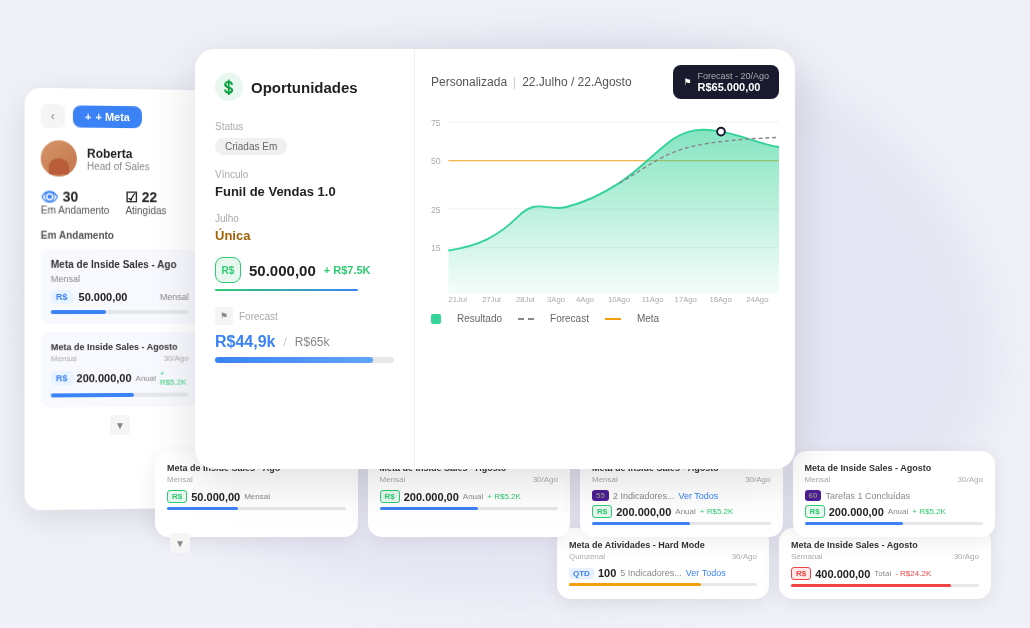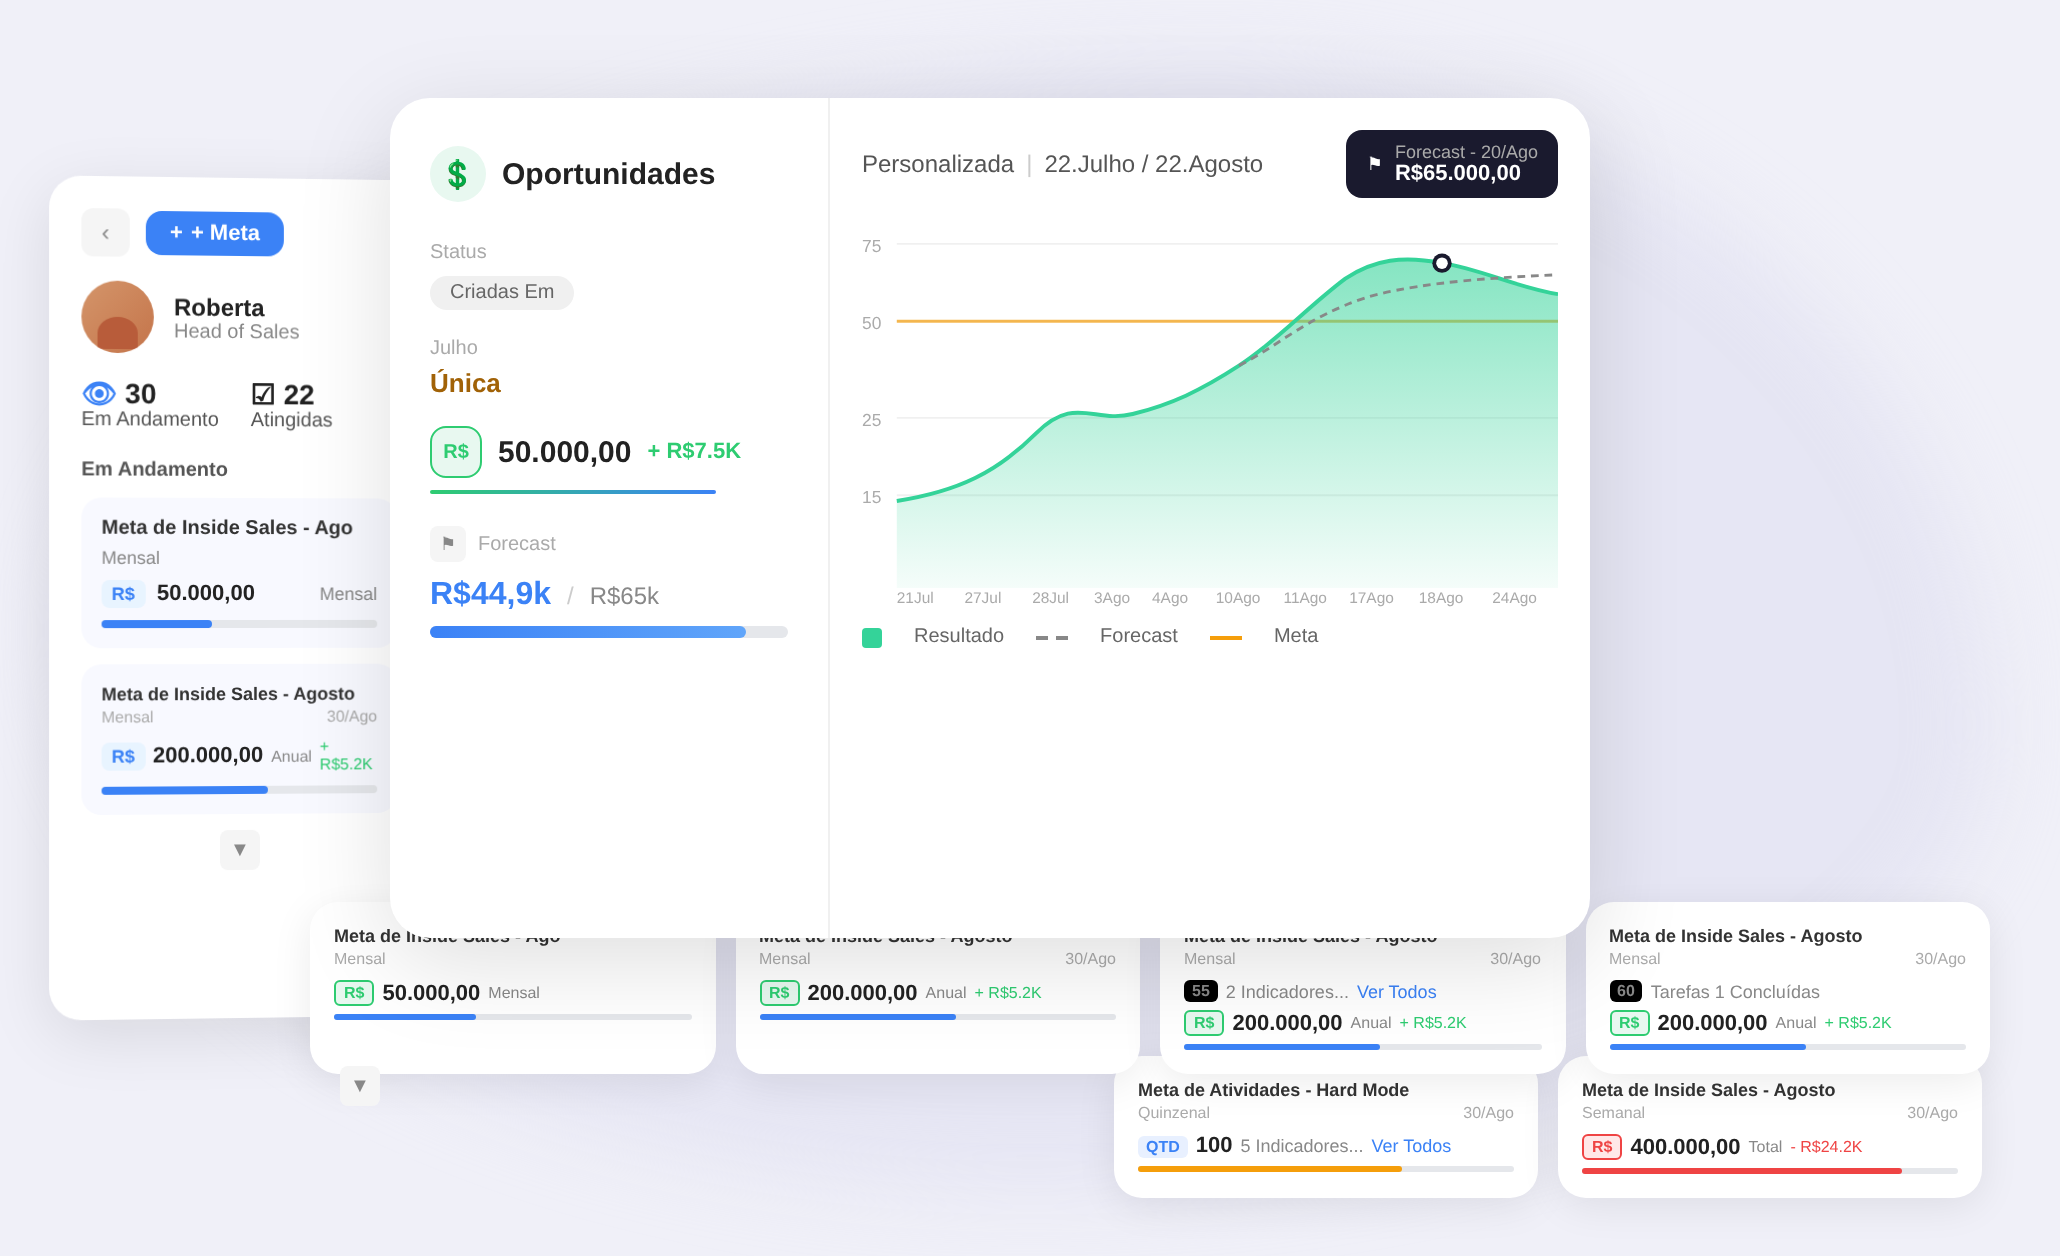--- a/index.html
+++ b/index.html
@@ -377,21 +377,21 @@
       padding: 12px;
       flex: 1;
       min-width: 0;
     }
 
     .bc-title { font-size: 9px; font-weight: 600; color: #333; margin-bottom: 2px; }
     .bc-sub { font-size: 8px; color: #aaa; margin-bottom: 6px; display: flex; justify-content: space-between; }
     .bc-amount-row { display: flex; align-items: center; gap: 4px; margin-bottom: 4px; }
     .bc-badge { font-size: 8px; font-weight: 700; padding: 1px 4px; border-radius: 3px; }
     .bc-badge-green { background: #e8f8f0; color: #2ecc71; border: 1px solid #2ecc71; }
-    .bc-badge-gray { background: #000000; color: #888; }
+    .bc-badge-gray { background: #4c1d95; color: #888; }
     .bc-badge-blue { background: #e8f0ff; color: #3b82f6; }
     .bc-amount { font-size: 11px; font-weight: 700; color: #222; }
     .bc-period { font-size: 8px; color: #888; }
     .bc-delta { font-size: 8px; color: #2ecc71; }
     .bc-progress { height: 3px; background: #e5e7eb; border-radius: 2px; margin-top: 4px; }
     .bc-progress-fill { height: 100%; border-radius: 2px; }
 
     .nav-arrow {
       width: 20px; height: 20px;
       background: #f5f5f5;
@@ -484,20 +484,24 @@
       <div class="oportunidades-header">
         <div class="oport-icon">💲</div>
         <div class="oport-title">Oportunidades</div>
       </div>
 
       <div class="field-row">
         <div class="field-label">Status</div>
         <span class="status-badge-pill">Criadas Em</span>
       </div>
 
+      <div class="field-row">
+        <div class="field-label">Vínculo</div>
+        <div class="vinculo-val">Funil de Vendas 1.0</div>
+      </div>
 
       <div class="field-row">
         <div class="field-label">Julho</div>
         <div class="tipo-val">Única</div>
       </div>
 
       <div class="amount-row">
         <div class="rs-circle">R$</div>
         <span class="amount-val">50.000,00</span>
         <span class="amount-delta">+ R$7.5K</span>

